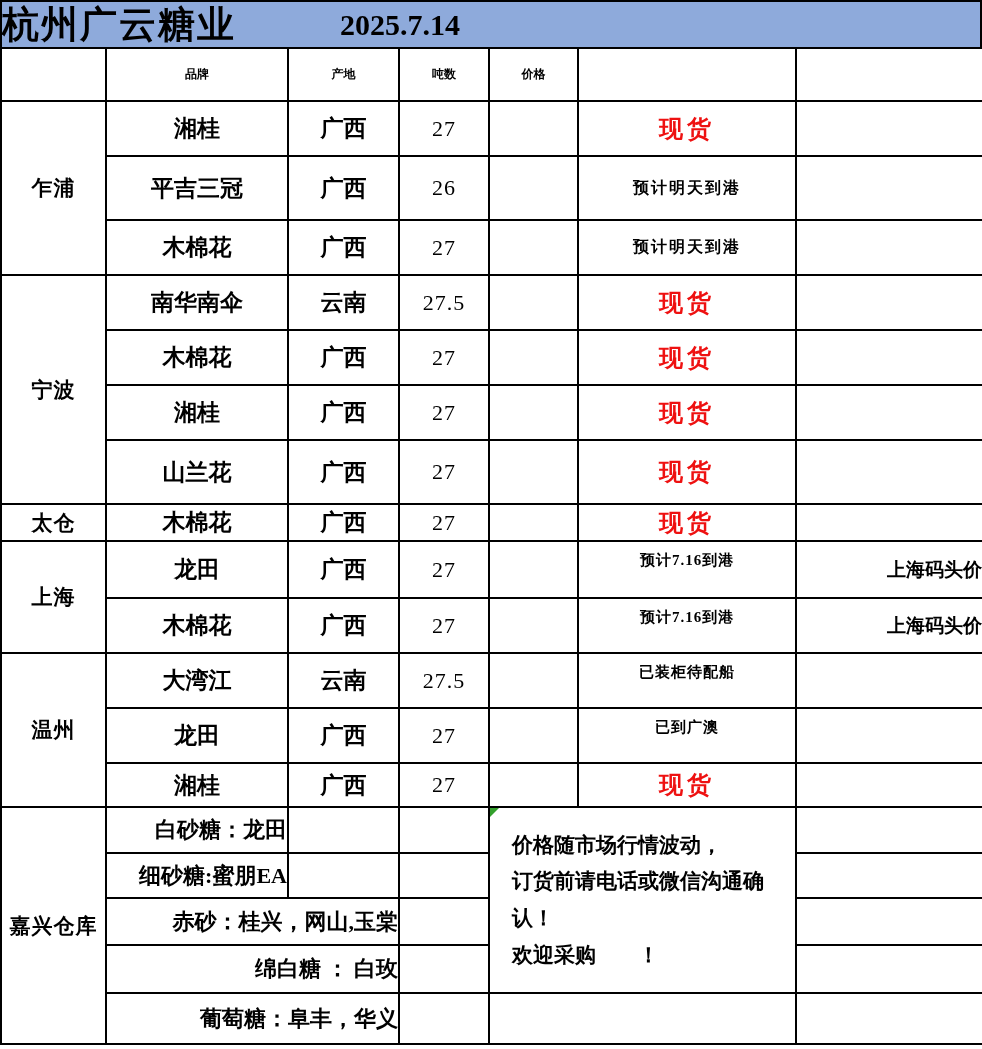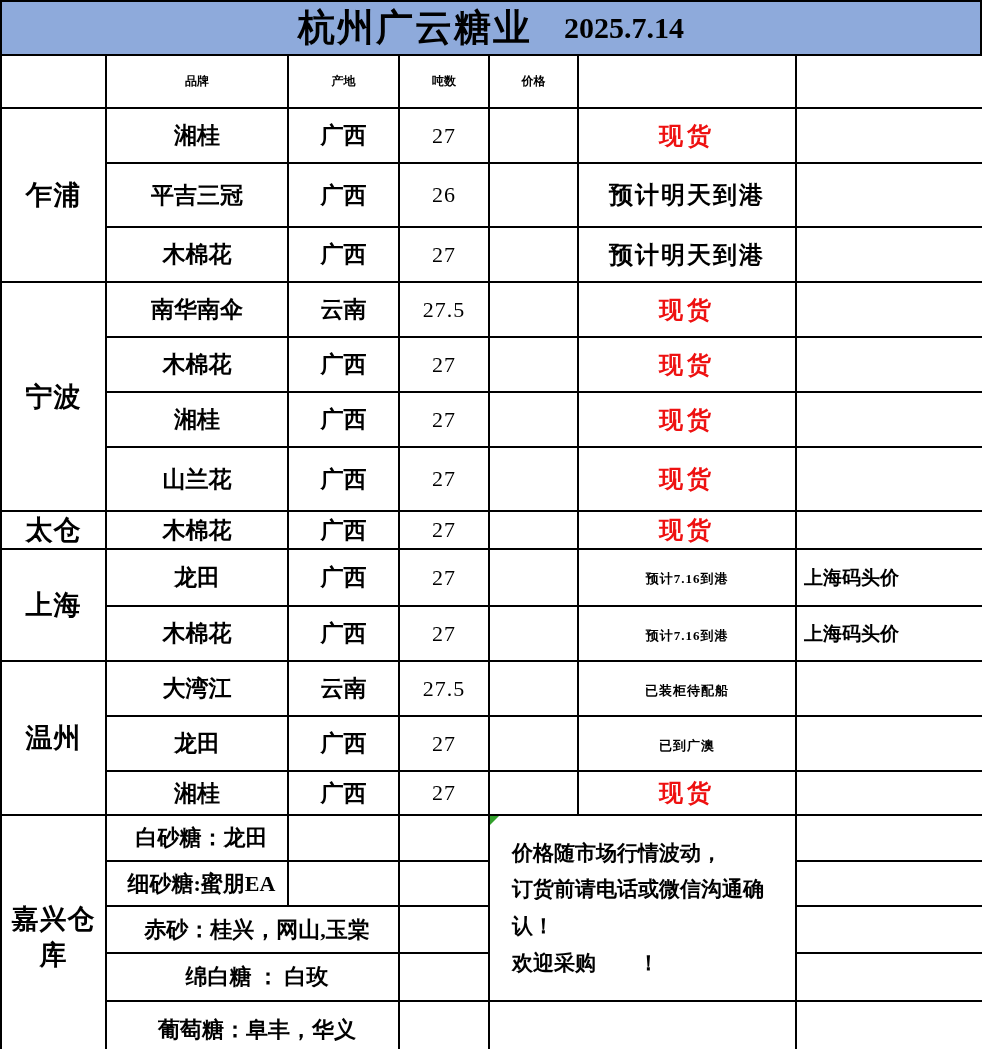--- a/index.html
+++ b/index.html
@@ -1,37 +1,37 @@
 <!DOCTYPE html>
 <html style="--hdr: #8EAADB; --red: #EE1111; --green: #33A02C; --ink: #000000;"><head>
 <meta charset="utf-8">
 <style>
   html,body{margin:0;padding:0;background:#fff;}
   body{font-family:"Liberation Serif","DejaVu Serif",serif;color:var(--ink,#000);}
   .sheet{width:982px;margin:0;}
   .titlebar{
-    box-sizing:border-box;width:982px;height:54px;background:var(--hdr,#8EAADB);
+    box-sizing:border-box;width:982px;height:47px;background:var(--hdr,#8EAADB);
     border:2px solid #000;border-bottom:none;
-    display:flex;align-items:center;justify-content:center;gap:32px;
+    display:flex;align-items:center;gap:104px;
   }
   .titlebar .company{font-size:37px;font-weight:700;letter-spacing:2px;}
   .titlebar .date{font-size:30px;font-weight:700;}
   table{border-collapse:collapse;table-layout:fixed;width:982px;}
   td{
     box-sizing:border-box;border:2px solid #000;text-align:center;vertical-align:middle;
     font-weight:700;font-size:23px;overflow:hidden;padding:0;
   }
   td.colhdr{font-size:12px;}
-  td.loc{font-size:27px;letter-spacing:1px;}
+  td.loc{font-size:21px;letter-spacing:1px;}
   td.num{font-weight:400;font-size:22px;letter-spacing:1px;}
   td.status.red{color:var(--red,#EE1111);font-size:24px;letter-spacing:4px;text-align:center;}
-  td.status.mid{font-size:24px;letter-spacing:2px;margin-top:28px;}
-  td.status.top{vertical-align:top;font-size:13px;padding-top:20px;letter-spacing:1px;margin-left:24px;}
-  td.note-text{font-size:19px;text-align:left;padding-left:7px;}
-  td.wh{text-align:center;padding-left:9px;font-size:22px;}
+  td.status.mid{font-size:16px;letter-spacing:2px;margin-top:28px;}
+  td.status.top{vertical-align:top;font-size:15px;padding-top:9px;letter-spacing:1px;margin-left:24px;}
+  td.note-text{font-size:19px;text-align:right;padding-left:7px;}
+  td.wh{text-align:right;padding-left:9px;font-size:22px;}
   td.notice{
     position:relative;text-align:left;vertical-align:middle;
     padding-left:22px;font-size:21px;line-height:1.75;
   }
   .corner-marker{
     position:absolute;top:0;left:0;width:0;height:0;
     border-top:9px solid var(--green,#33A02C);border-right:9px solid transparent;
   }
 </style>
 </head>
@@ -202,21 +202,21 @@
     <tr style="height:47px">
       <td class="wh" colspan="2">赤砂：桂兴，网山,玉棠</td>
       <td></td>
       <td></td>
     </tr>
     <tr style="height:48px">
       <td class="wh" colspan="2">绵白糖 ： 白玫</td>
       <td></td>
       <td></td>
     </tr>
-    <tr style="height:57px">
+    <tr style="height:51px">
       <td class="wh" colspan="2">葡萄糖：阜丰，华义</td>
       <td></td>
       <td colspan="2"></td>
       <td></td>
     </tr>
 
     </tbody>
   </table>
 </div>
 

